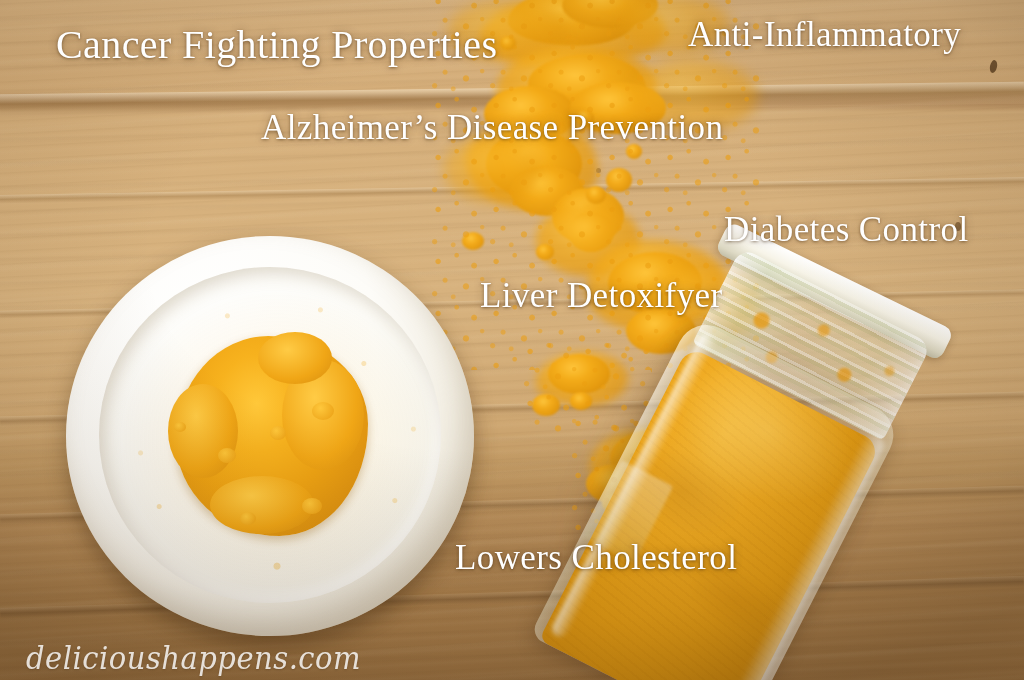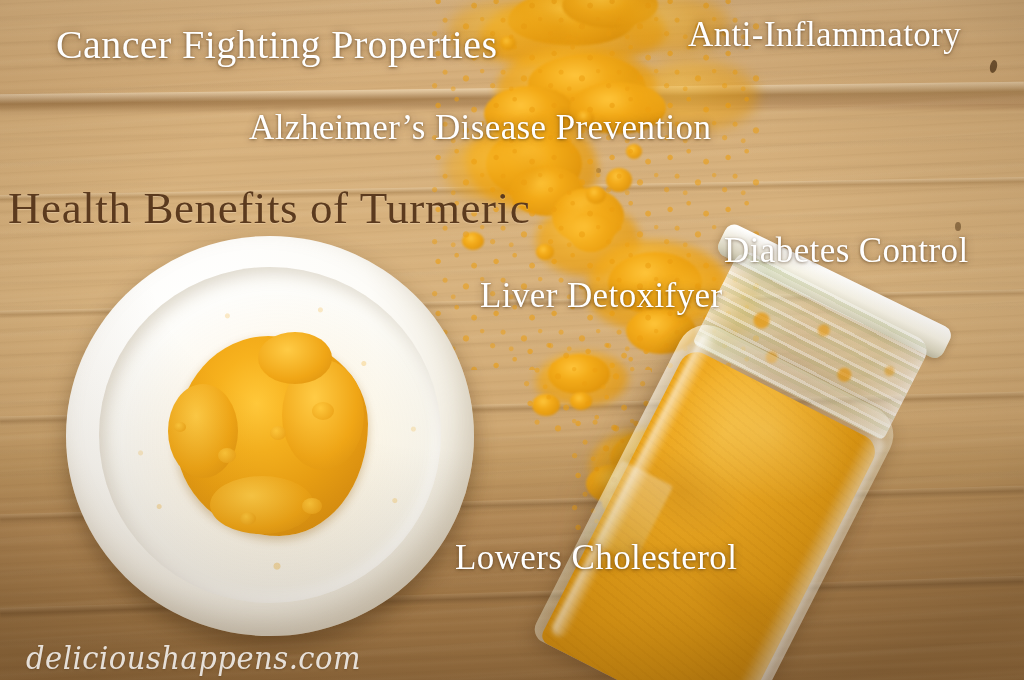--- a/index.html
+++ b/index.html
@@ -318,23 +318,23 @@
     font-weight: 300;
     font-size: 29px;
     letter-spacing: .5px;
     white-space: nowrap;
     text-shadow: 0 1px 2px rgba(70,44,16,.30);
     transform: scaleY(1.06);
   }
 
   #lbl-cancer   { left: 56px;  top: 25px;  font-size: 40px; }
   #lbl-anti     { left: 688px; top: 17px;  font-size: 35px; }
-  #lbl-alz      { left: 249px; top: 110px; font-size: 35px; }
+  #lbl-alz      { left: 261px; top: 110px; font-size: 35px; }
   #lbl-title    { left: 8px;   top: 186px; font-size: 45px; }
-  #lbl-diabetes { left: 724px; top: 212px; font-size: 35px; margin-top: 21px; }
+  #lbl-diabetes { left: 724px; top: 212px; font-size: 35px; }
   #lbl-liver    { left: 480px; top: 278px; font-size: 35px; }
   #lbl-chol     { left: 455px; top: 540px; font-size: 35px; }
   #lbl-immune   { left: 568px; top: 613px; font-size: 35px; }
   #watermark    { left: 26px;  top: 641px; }
 </style>
 </head>
 <body>
 
 <div id="poster">
 
@@ -444,20 +444,19 @@
     <div class="jar-hilite"></div>
     <div class="jar-hilite2"></div>
     <div class="jar-label-ghost"></div>
   </div>
 
   <div class="vignette"></div>
 
   <div class="label" id="lbl-cancer">Cancer Fighting Properties</div>
   <div class="label" id="lbl-anti">Anti-Inflammatory</div>
   <div class="label" id="lbl-alz">Alzheimer’s Disease Prevention</div>
-  <div class="title" id="lbl-title">Health Benefits of Turmeric</div>
   <div class="label" id="lbl-diabetes">Diabetes Control</div>
   <div class="label" id="lbl-chol">Lowers Cholesterol</div>
   <div class="label" id="lbl-liver">Liver Detoxifyer</div>
 
   <div class="watermark" id="watermark">delicioushappens.com</div>
 
 </div>
 
 </body></html>

